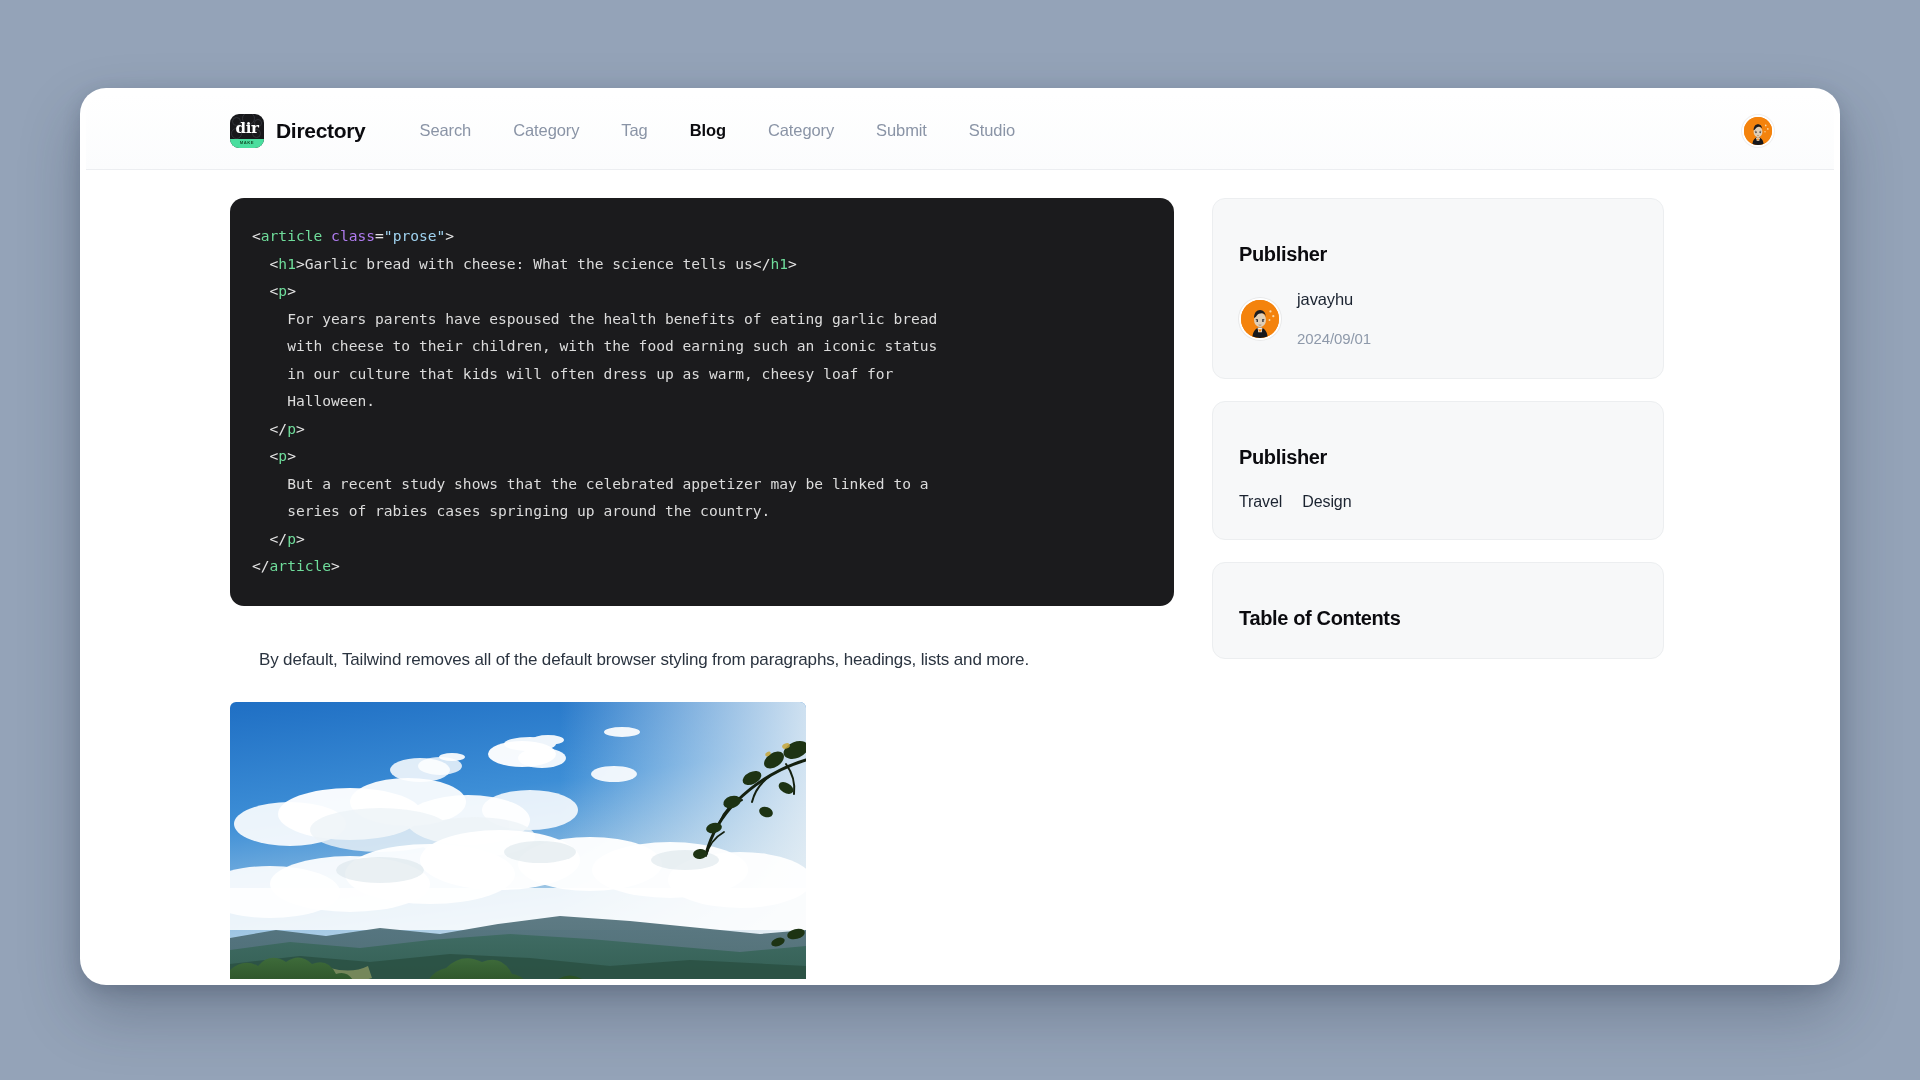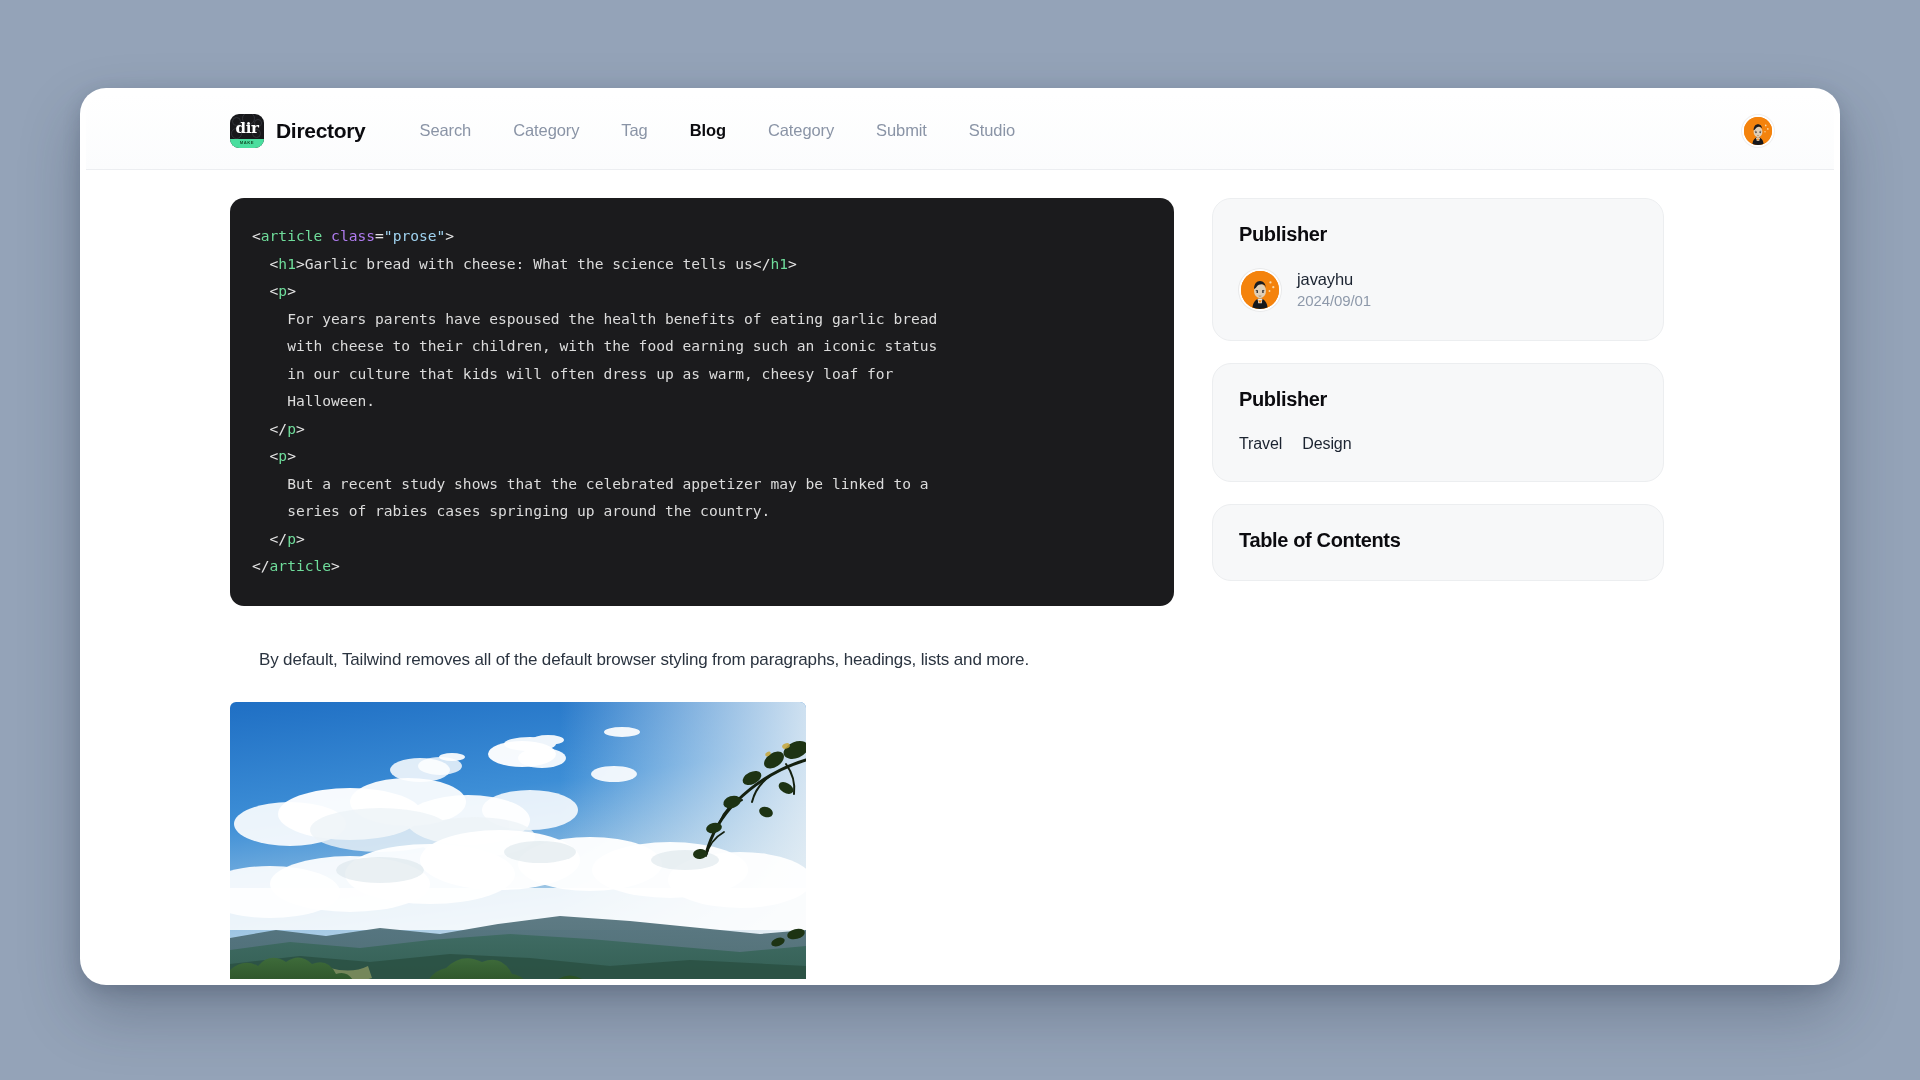--- a/index.html
+++ b/index.html
@@ -201,22 +201,22 @@
     border-radius: 6px;
     overflow: hidden;
     position: relative;
   }
   .figure svg { display: block; width: 100%; height: 100%; }
 
   
   .card {
     background: #f7f8f9;
     border: 1px solid #eceef0;
-    border-radius: 19px;
-    padding: 24px 26px 28px 26px;
+    border-radius: 13px;
+    padding: 44px 26px 28px 26px;
   }
   .card-title {
     font-size: 20px;
     font-weight: 700;
     color: #0b0b0f;
     letter-spacing: -0.35px;
   }
 
   .publisher-row {
     display: flex;
@@ -228,21 +228,21 @@
     font-size: 16.5px;
     color: #1b2330;
     letter-spacing: -0.1px;
     line-height: 1.35;
   }
   .publisher-date {
     font-size: 15px;
     color: #8e99aa;
     letter-spacing: -0.1px;
     line-height: 1.45;
-    margin-top: 0;
+    margin-top: 18px;
   }
 
   .cat-row {
     display: flex;
     gap: 20px;
     margin-top: 24px;
   }
   .cat-item {
     font-size: 16px;
     color: #1b2330;

